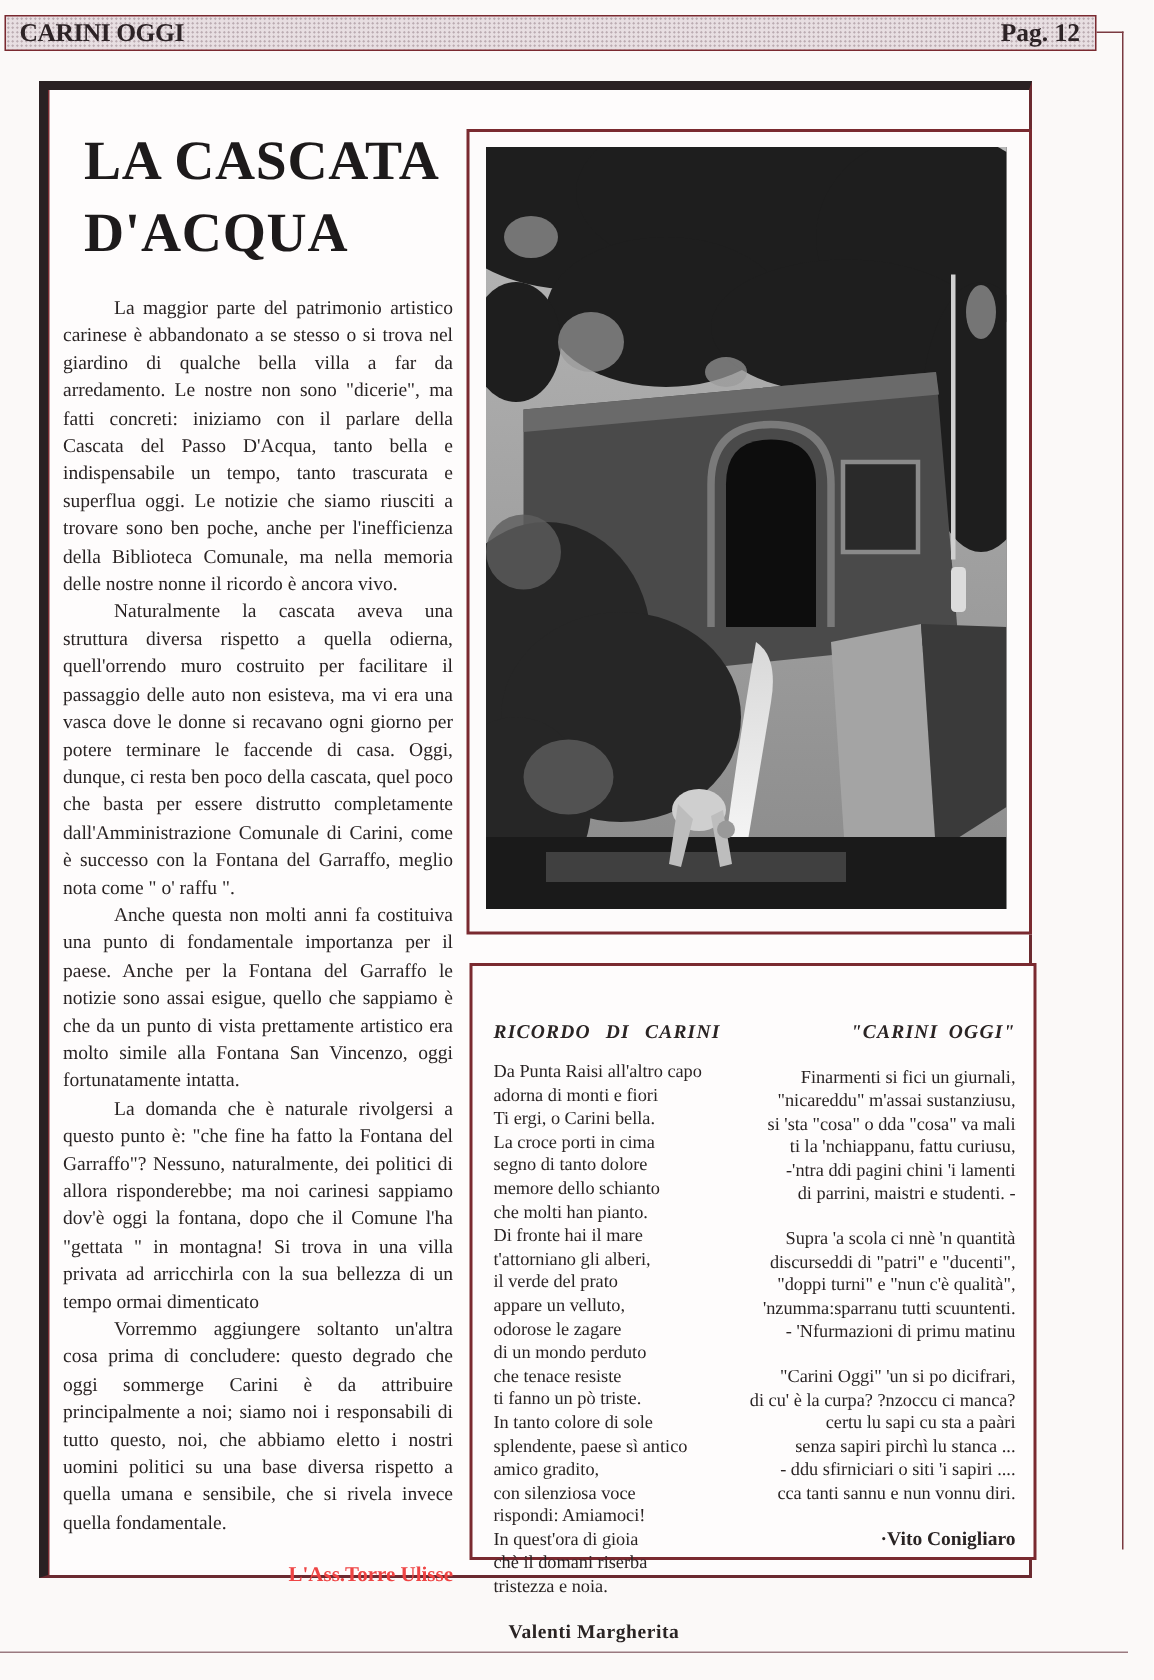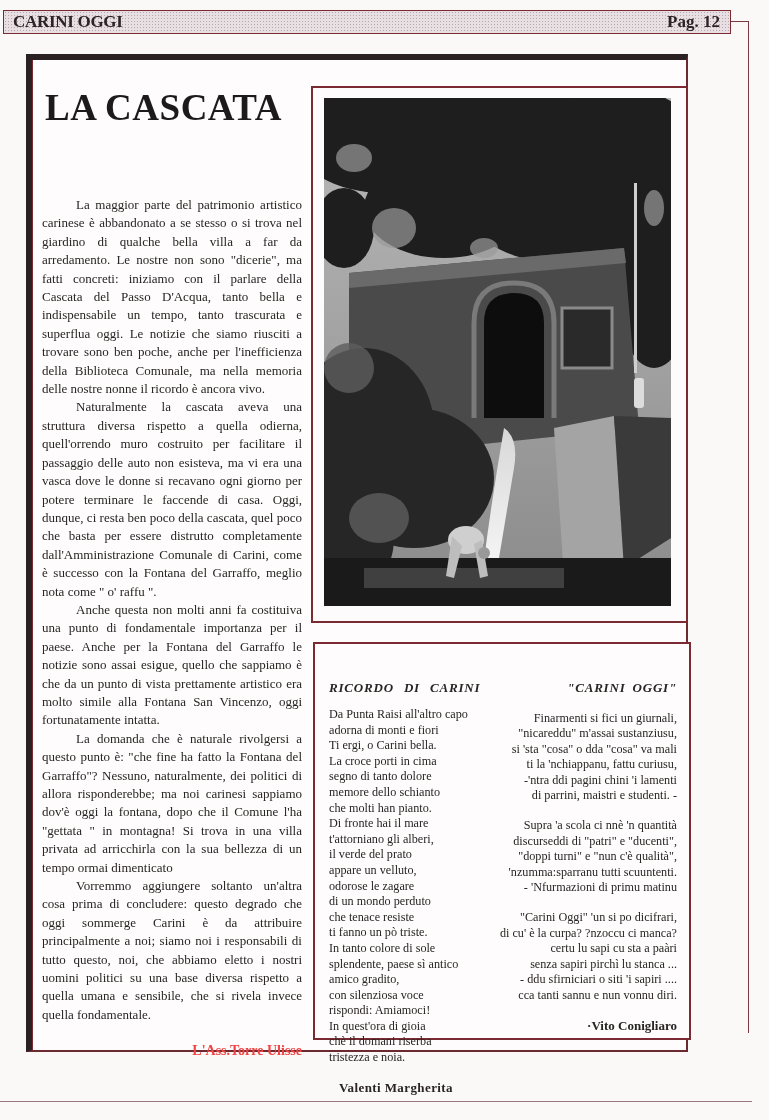--- a/index.html
+++ b/index.html
@@ -45,21 +45,21 @@
       border-right: 2px solid #6b2a30;
       border-bottom: 2px solid #6b2a30;
       box-sizing: border-box;
       background: #fefcfc;
     }
     .article-inner-line {
       position: absolute; left: 32px; top: 60px; width: 0; height: 990px;
       border-left: 1.5px solid #7a2a30;
     }
     .article-title {
-      position: absolute; left: 45px; top: 84px; width: 250px;
+      position: absolute; left: 56px; top: 84px; width: 250px;
       font-family: "Liberation Serif", serif; font-weight: bold;
       font-size: 37px; line-height: 48px; color: #1d1a1b;
       letter-spacing: 0.5px;
     }
     .article-body {
       position: absolute; left: 42px; top: 196px; width: 260px;
       font-family: "Liberation Serif", serif; font-size: 13px; line-height: 18.4px;
       text-align: justify; color: #2a2424;
     }
     .article-body p { margin: 0; text-indent: 34px; }
@@ -119,20 +119,21 @@
 </div>
 <div class="page-rule-right"></div>
 <div class="page-rule-vert"></div>
 <div class="page-rule-bottom"></div>
 
 <div class="article-frame"></div>
 <div class="article-inner-line"></div>
 
 <h1 class="article-title" style="margin:0;">
   <div>LA CASCATA</div>
+  <div>D'ACQUA</div>
 </h1>
 
 <div class="article-body">
   <p>La maggior parte del patrimonio artistico carinese è abbandonato a se stesso o si trova nel giardino di qualche bella villa a far da arredamento. Le nostre non sono "dicerie", ma fatti concreti: iniziamo con il parlare della Cascata del Passo D'Acqua, tanto bella e indispensabile un tempo, tanto trascurata e superflua oggi. Le notizie che siamo riusciti a trovare sono ben poche, anche per l'inefficienza della Biblioteca Comunale, ma nella memoria delle nostre nonne il ricordo è ancora vivo.</p>
   <p>Naturalmente la cascata aveva una struttura diversa rispetto a quella odierna, quell'orrendo muro costruito per facilitare il passaggio delle auto non esisteva, ma vi era una vasca dove le donne si recavano ogni giorno per potere terminare le faccende di casa. Oggi, dunque, ci resta ben poco della cascata, quel poco che basta per essere distrutto completamente dall'Amministrazione Comunale di Carini, come è successo con la Fontana del Garraffo, meglio nota come " o' raffu ".</p>
   <p>Anche questa non molti anni fa costituiva una punto di fondamentale importanza per il paese. Anche per la Fontana del Garraffo le notizie sono assai esigue, quello che sappiamo è che da un punto di vista prettamente artistico era molto simile alla Fontana San Vincenzo, oggi fortunatamente intatta.</p>
   <p>La domanda che è naturale rivolgersi a questo punto è: "che fine ha fatto la Fontana del Garraffo"? Nessuno, naturalmente, dei politici di allora risponderebbe; ma noi carinesi sappiamo dov'è oggi la fontana, dopo che il Comune l'ha "gettata " in montagna! Si trova in una villa privata ad arricchirla con la sua bellezza di un tempo ormai dimenticato</p>
   <p>Vorremmo aggiungere soltanto un'altra cosa prima di concludere: questo degrado che oggi sommerge Carini è da attribuire principalmente a noi; siamo noi i responsabili di tutto questo, noi, che abbiamo eletto i nostri uomini politici su una base diversa rispetto a quella umana e sensibile, che si rivela invece quella fondamentale.</p>
 </div>
 <div class="article-signature">L'Ass.Torre Ulisse</div>

